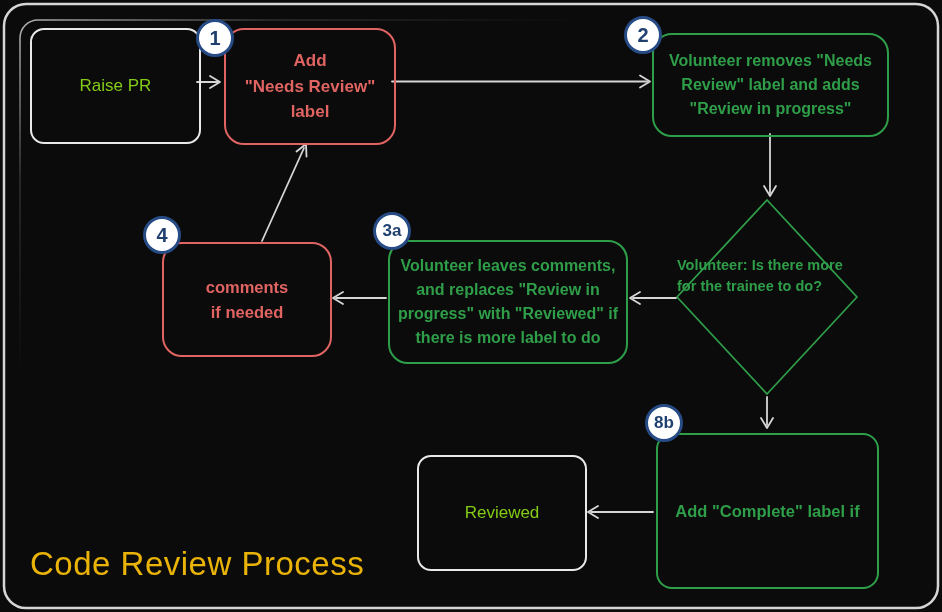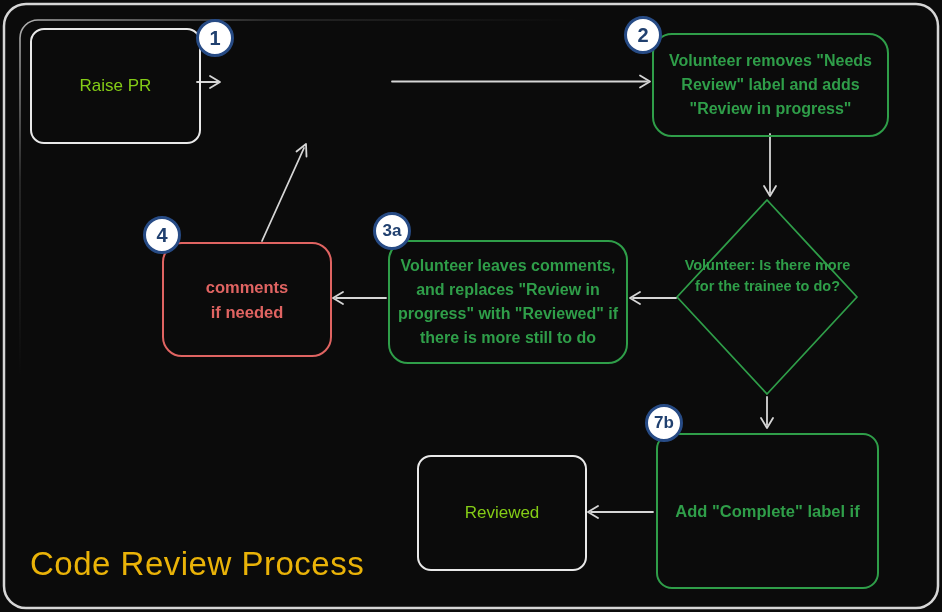--- a/index.html
+++ b/index.html
@@ -15,21 +15,21 @@
   .diamond-shape{stroke:var(--green);stroke-width:1.8;fill:none;stroke-linejoin:round;}
   .node{
     position:absolute;display:flex;flex-direction:column;align-items:center;justify-content:center;
     text-align:center;background:transparent;z-index:2;font-weight:600;line-height:1.5;
   }
   .node span{display:block;}
   .node-white{border:2px solid var(--white-node);color:#84cc16;border-radius:14px;font-size:17px;font-weight:500;}
   .node-red{border:2px solid var(--red);color:var(--red);border-radius:20px;}
   .node-green{border:2px solid var(--green);color:var(--green);border-radius:20px;}
   .diamond-label{
-    position:absolute;z-index:2;color:var(--green);text-align:center;
+    position:absolute;z-index:2;color:var(--green);
     font-size:14.5px;font-weight:600;line-height:1.45;
   }
   .badge{
     position:absolute;width:38px;height:38px;border-radius:50%;
     background:var(--badge-fill);border:3.5px solid var(--badge-border);
     color:var(--badge-text);display:flex;align-items:center;justify-content:center;
     font-weight:bold;box-sizing:border-box;z-index:3;
   }
   .badge.num{font-size:20px;}
   .badge.alnum{font-size:17px;}
@@ -98,54 +98,59 @@
     <g>
       <line class="arrow" x1="653" y1="512" x2="591" y2="512"></line>
       <path class="arrow" d="M598,506 L588,512 L598,518"></path>
     </g>
   </svg>
 
   <div id="n-raise" class="node node-white">
     <span>Raise PR</span>
   </div>
 
+  <div id="n-needs" class="node node-red">
+    <span>Add</span>
+    <span>"Needs Review"</span>
+    <span>label</span>
+  </div>
 
   <div id="n-removes" class="node node-green">
     <span>Volunteer removes "Needs</span>
     <span>Review" label and adds</span>
     <span>"Review in progress"</span>
   </div>
 
   <div id="d-label" class="diamond-label">
     <span>Volunteer:</span>
     <span>Is there more for</span>
     <span>the trainee to do?</span>
   </div>
 
   <div id="n-leaves" class="node node-green">
     <span>Volunteer leaves comments,</span>
     <span>and replaces "Review in</span>
     <span>progress" with "Reviewed" if</span>
-    <span>there is more still to do</span>
+    <span>there is more label to do</span>
   </div>
 
   <div id="n-reply" class="node node-red">
     <span>comments</span>
     <span>if needed</span>
   </div>
 
   <div id="n-complete-label" class="node node-green">
     <span>Add "Complete" label if</span>
   </div>
 
   <div id="n-complete" class="node node-white">
     <span>Reviewed</span>
   </div>
 
   <div class="badge num" style="left:196px;top:19px;">1</div>
   <div class="badge num" style="left:624px;top:16px;">2</div>
   <div class="badge alnum" style="left:373px;top:212px;text-align:center;">3a</div>
   <div class="badge num" style="left:143px;top:216px;">4</div>
-  <div class="badge alnum" style="left:645px;top:404px;">7b</div>
+  <div class="badge alnum" style="left:645px;top:404px;">8b</div>
 
   <div class="title">Code Review Process</div>
 
 </div>
 
 </body></html>

